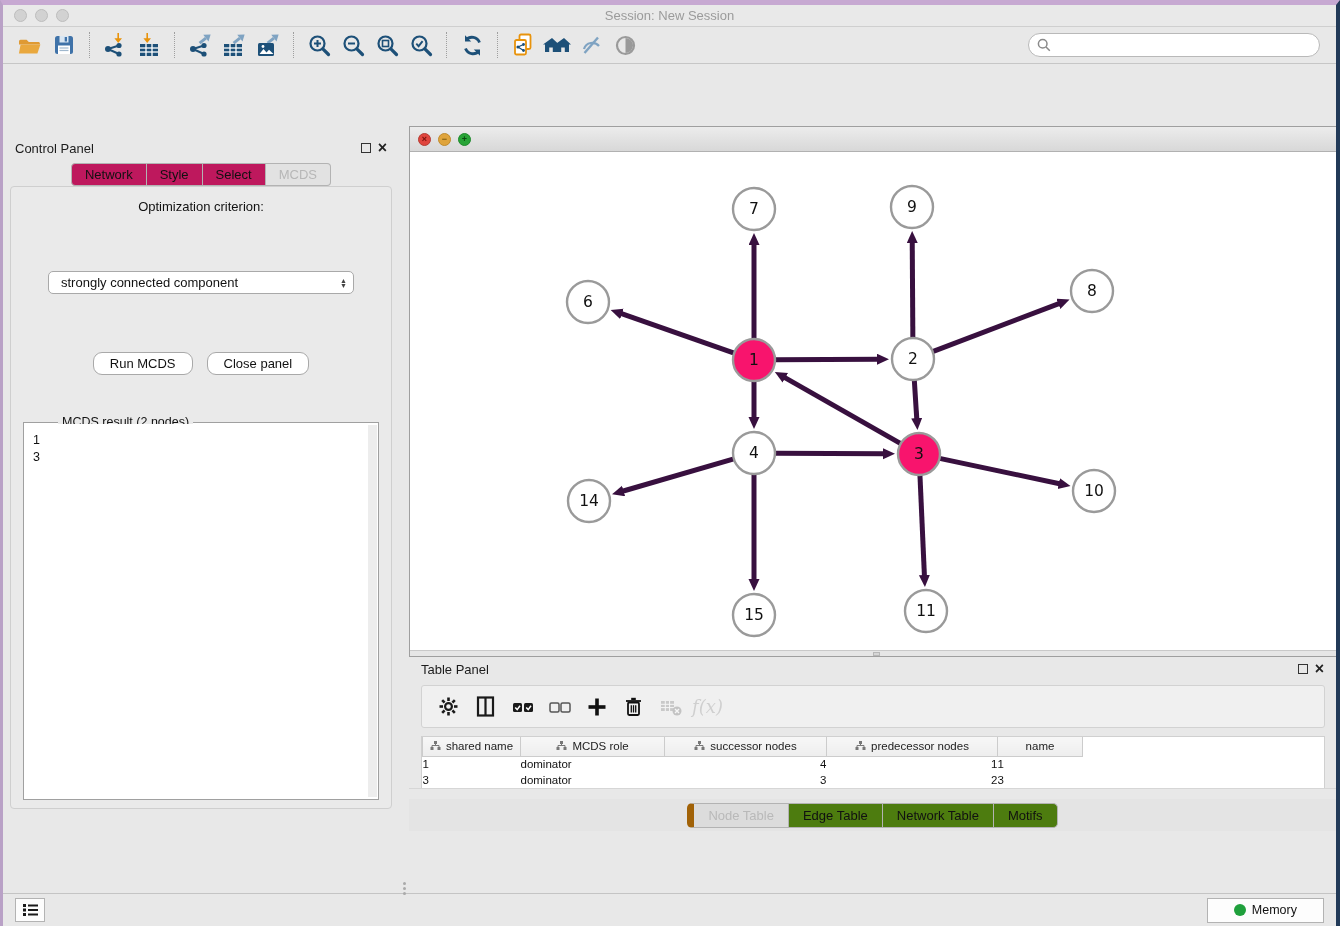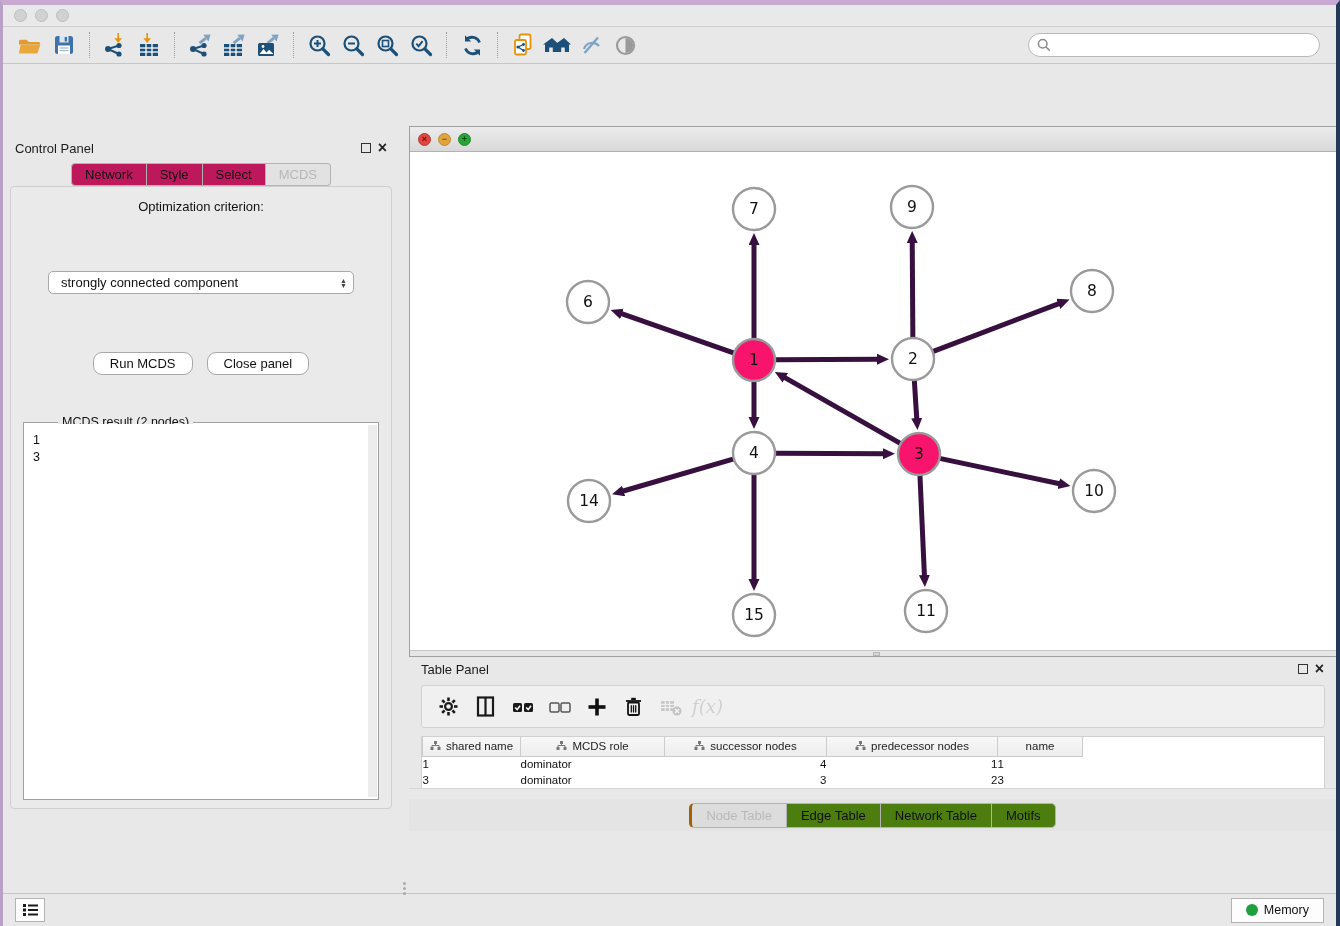--- a/index.html
+++ b/index.html
@@ -79,48 +79,49 @@
   .datatable th .th-inner { display:flex; align-items:center; justify-content:center; gap:5px; }
   .datatable td { height:16px; font-size:11.5px; color:#111; padding:0; }
   .td-l { text-align:left; padding-left:5px; }
   .td-l2 { text-align:left; padding-left:9px; }
   .td-r-wide { text-align:right; padding-right:100px; }
   .td-r { text-align:right; padding-right:10px; }
   .td-name { text-align:left; padding-left:10px; }
   .tp-footer { height:11px; background:#e8e8e8; border-top:1px solid #d6d6d6; }
   .bottom-tabs { height:32px; background:#e4e4e4; display:flex; align-items:center; justify-content:center; }
   .bt-tab { font-size:13px; padding:4px 14px; background:#4d7c0f; border:1px solid #b3b3b3; border-left:none; color:#111; }
-  .bt-tab:first-child { border-left:3px solid #a16207; border-radius:5px 0 0 5px; }
+  .bt-tab:first-child { border-left:7px solid #a16207; border-radius:5px 0 0 5px; }
   .bt-tab:last-child { border-radius:0 5px 5px 0; }
   .bt-tab.selected { background:#dcdcdc; color:#b9b9b9; }
 
   
   .statusbar { height:33px; background:#e8e8e8; border-top:1px solid #c4c4c4; display:flex; align-items:center; padding:0 12px; }
   .sb-left-btn { width:30px; height:24px; background:#fdfdfd; border:1px solid #b3b3b3; display:flex; align-items:center; justify-content:center; }
-  .memory-btn { margin-left:auto; height:25px; background:#fdfdfd; border:1px solid #b3b3b3; display:flex; align-items:center; gap:6px; padding:0 14px; font-size:12.5px; color:#111; }
+  .memory-btn { margin-left:auto; height:25px; background:#fdfdfd; border:1px solid #b3b3b3; display:flex; align-items:center; gap:6px; padding:0 26px; font-size:12.5px; color:#111; }
   .mem-dot { width:12px; height:12px; border-radius:50%; background:#1fa03c; }
 
   
   .edge { stroke:#38103f; stroke-width:5; }
   .gnode circle { fill:#fff; stroke:#9a9a9a; stroke-width:2.4; }
   .gnode.dom circle { fill:#f8146d; }
   .gnode text { font-size:15.5px; fill:#111; font-family:"DejaVu Sans","Liberation Sans",sans-serif; }
 </style>
 </head>
 <body>
 
 <div class="desktop">
 <div class="appwin">
 
   <div class="titlebar">
     <div class="tl-group">
       <span class="tl"></span>
       <span class="tl"></span>
       <span class="tl"></span>
     </div>
+    <div class="wtitle">Session: New Session</div>
   </div>
 
   <div class="toolbar">
     <div class="tb-btn">
       <svg width="26" height="24" viewBox="0 0 26 24">
         <path d="M2 8.5c0-1 .7-1.7 1.6-1.7h6l2.2 2.2h9.5c1 0 1.6.7 1.6 1.6v1H2z" fill="#df9a33"></path>
         <path d="M3.6 11.6h19.8l-3 8.9H1.9z" fill="#e9a83e"></path>
       </svg>
     </div>
     <div class="tb-btn">

